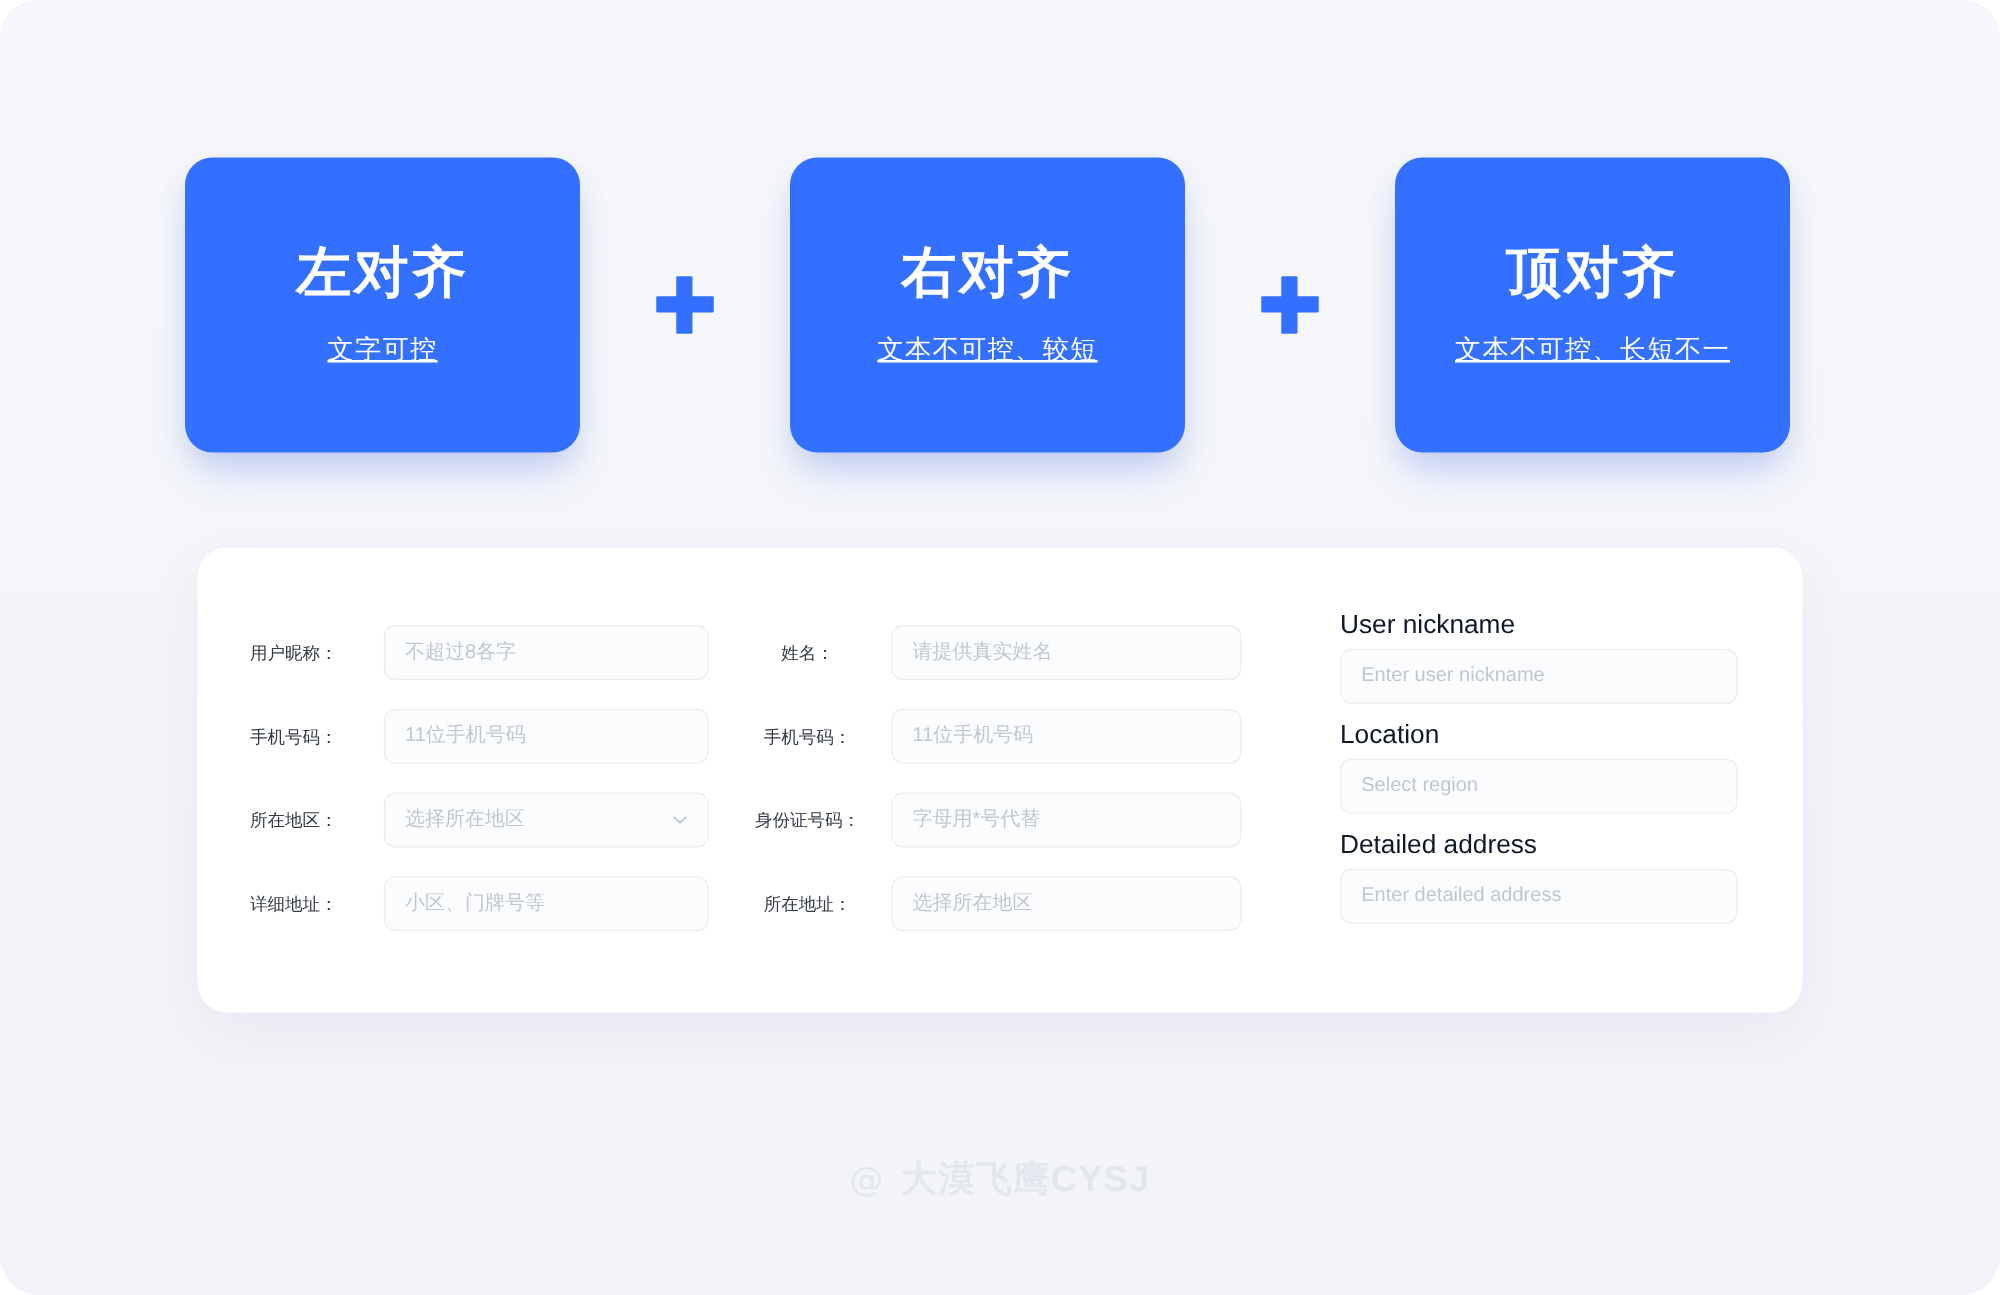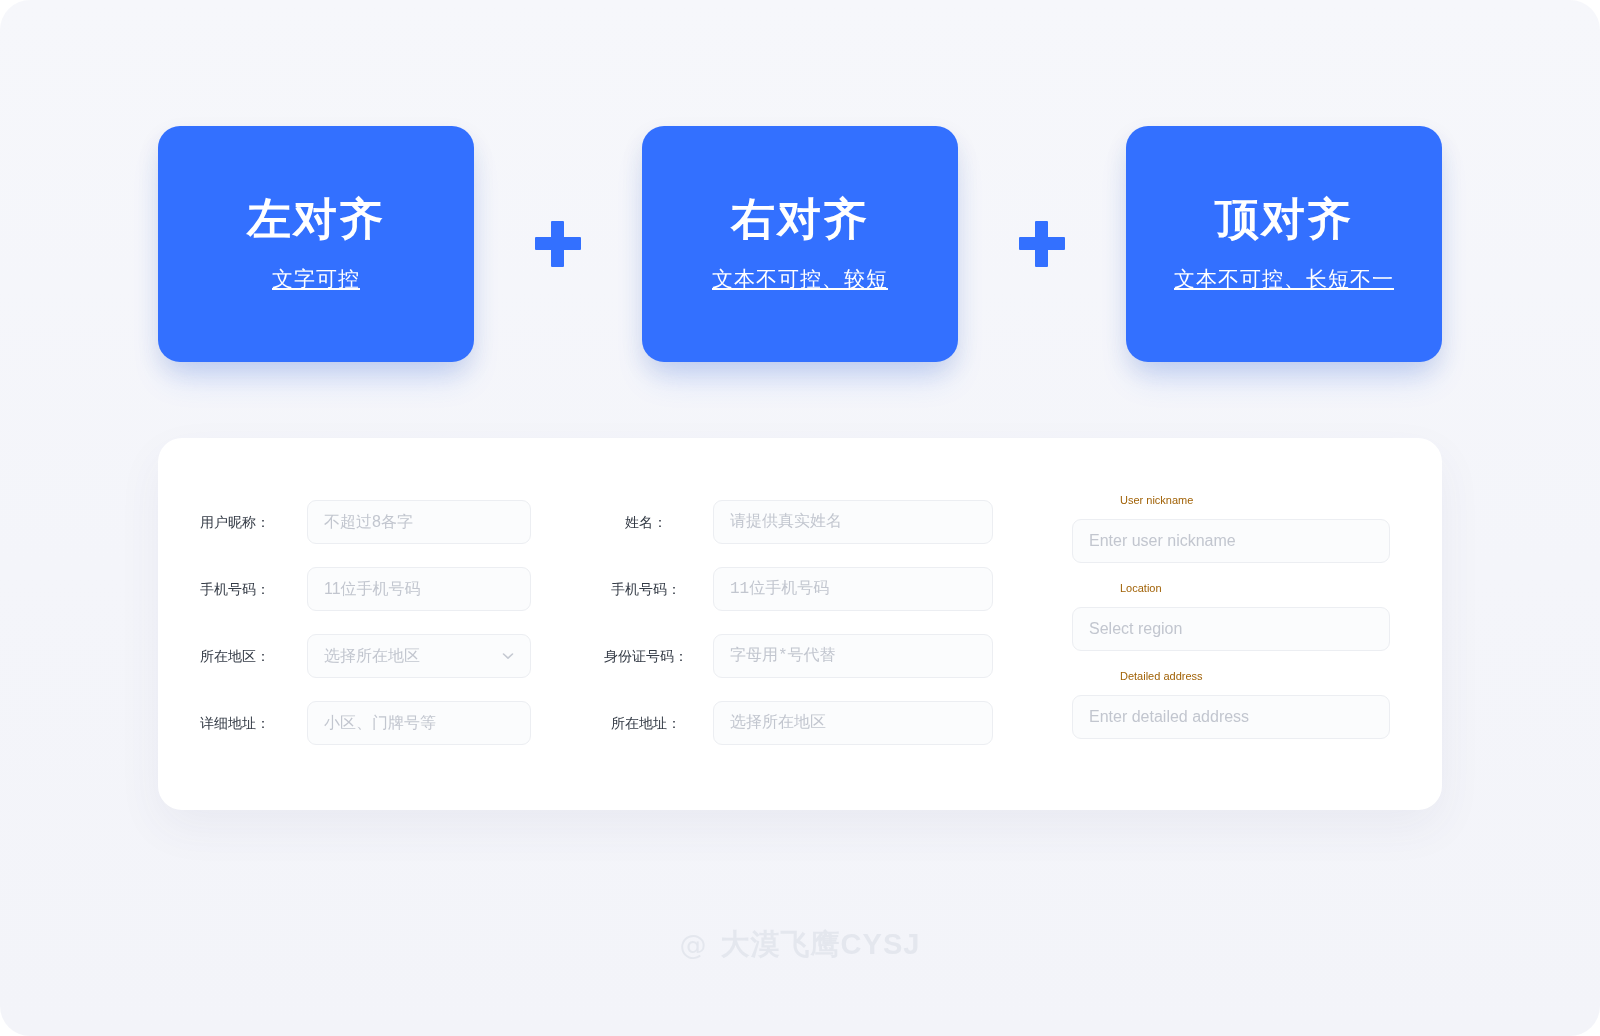--- a/index.html
+++ b/index.html
@@ -19,21 +19,21 @@
     width: 1600px;
     height: 1036px;
     background: linear-gradient(180deg, #f6f7fb 0%, #f4f5fa 55%, #f3f4f9 100%);
     border-radius: 30px;
     overflow: hidden;
   }
 
   
   .cards-row {
     position: absolute;
-    left: 158px;
+    left: 148px;
     top: 126px;
     width: 1284px;
     height: 236px;
     display: flex;
     align-items: center;
     justify-content: space-between;
   }
 
   .concept-card {
     width: 316px;
@@ -145,44 +145,43 @@
     align-items: center;
     padding: 0 16px;
   }
   .input-box .ph {
     font-size: 16px;
     color: #c2c6cf;
     line-height: 20px;
     white-space: nowrap;
     overflow: hidden;
   }
-  .w-col1 { width: 224px; text-align: center; }
-  .w-col2 { width: 280px; font-family: Liberation Mono, monospace; }
+  .w-col1 { width: 260px; text-align: center; }
+  .w-col2 { width: 280px; }
   .w-col3 { width: 318px; }
 
   .chev {
     position: absolute;
     right: 14px;
     top: 50%;
     transform: translateY(-50%);
     width: 16px;
     height: 16px;
     display: block;
   }
   .chev svg { display: block; }
 
   
   .field-stack { margin-bottom: 15px; }
   .stack-label {
-    font-size: 11px;
-    color: #a16207;
+    font-size: 21px;
+    color: #0f172a;
     line-height: 20px;
     margin-bottom: 9px;
     white-space: nowrap;
-    margin-left: 48px;
   }
 
   
   .watermark {
     position: absolute;
     left: 0;
     right: 0;
     top: 930px;
     display: flex;
     align-items: center;

